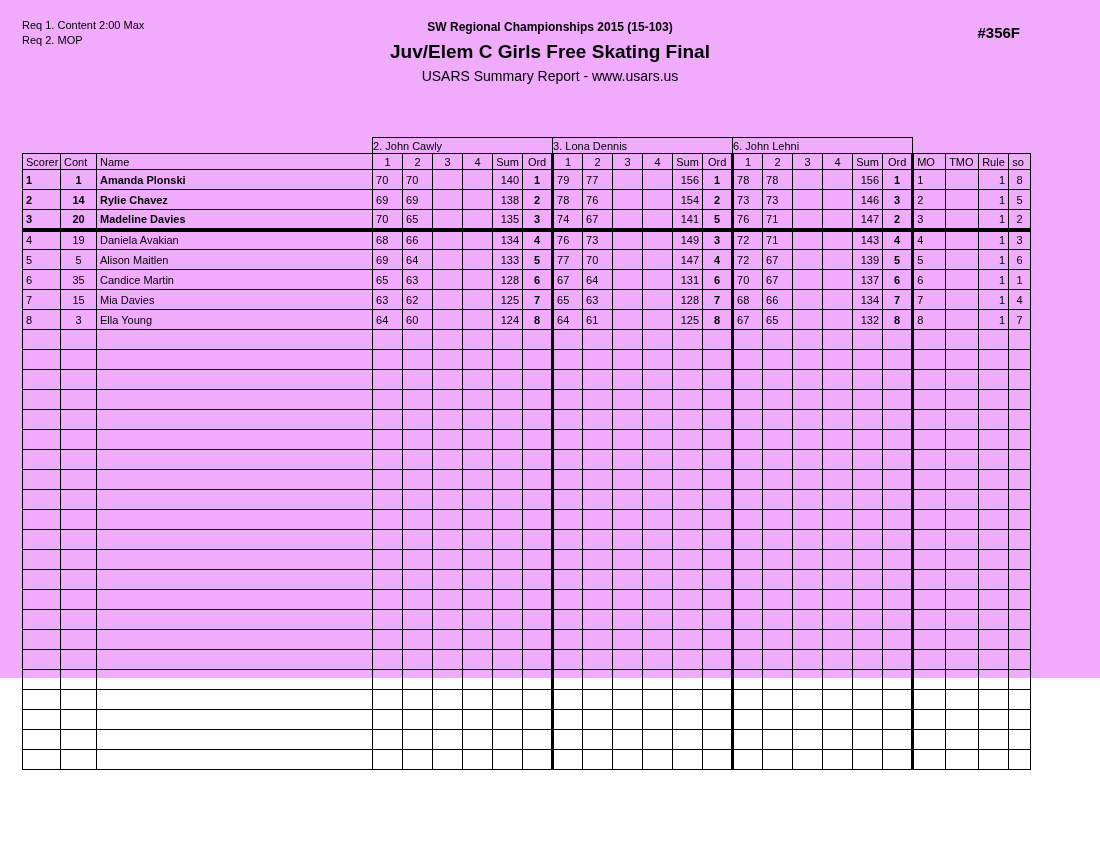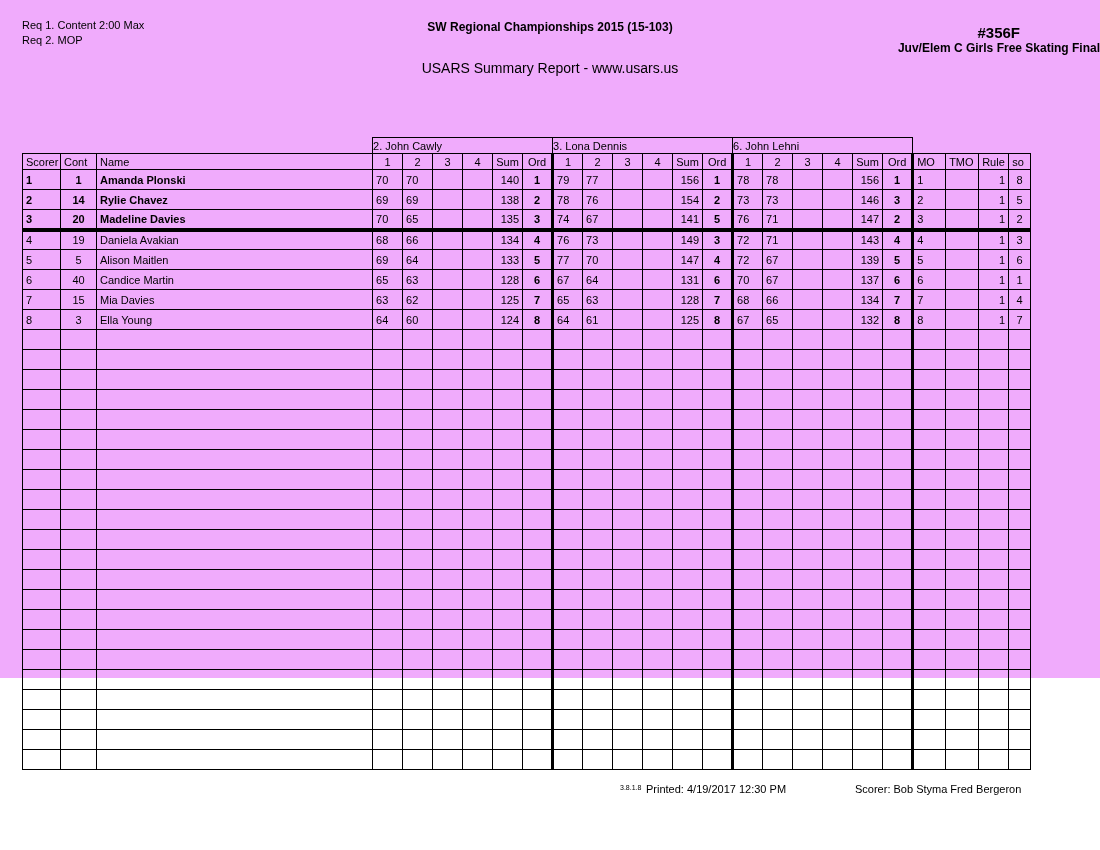--- a/index.html
+++ b/index.html
@@ -4,21 +4,21 @@
 <style>
   * { margin:0; padding:0; box-sizing:border-box; }
   html,body { width:1100px; height:850px; background:#fff; overflow:hidden; }
   body { font-family:"Liberation Sans", sans-serif; color:#000; position:relative; }
   .page { position:absolute; left:0; top:0; width:1100px; height:678px; background:#f0abfc; }
 
   .req-block { position:absolute; left:22px; top:18px; font-size:11px; line-height:15px; }
   .title-block { position:absolute; left:0; top:20px; width:100%; text-align:center; }
   .title   { font-size:12px; font-weight:bold; }
   .venue   { font-size:13px; margin-top:2px; }
-  .event   { font-size:12px; font-weight:bold; margin-top:7px;text-align:right; }
+  .event   { font-size:19px; font-weight:bold; margin-top:7px; }
   .report  { font-size:14px; margin-top:5px; }
   .event-number { position:absolute; right:80px; top:24px; font-size:15px; font-weight:bold; }
 
   table.results { position:absolute; left:22px; top:137px; border-collapse:collapse; table-layout:fixed; width:1008px; }
   .results td, .results th { border:1px solid #000; font-size:11px; font-weight:normal; height:20px; padding:0 3px; overflow:hidden; white-space:nowrap; vertical-align:middle; }
   .results thead td, .results thead th { height:16px; }
   .results .judge-head { text-align:left; padding-left:0; }
   .results .noborder { border:none; }
   .results .thick-r { border-right:3px solid #000; }
   .results tr.rank-sep td { border-bottom:4px solid #000; }
@@ -228,21 +228,21 @@
           <td class="al"></td>
           <td class="ar">139</td>
           <td class="ac bold thick-r">5</td>
           <td class="al">5</td>
           <td class="al"></td>
           <td class="ar">1</td>
           <td class="ac">6</td>
         </tr>
         <tr>
           <td class="al">6</td>
-          <td class="ac">40</td>
+          <td class="ac">35</td>
           <td class="al">Candice Martin</td>
           <td class="al">65</td>
           <td class="al">63</td>
           <td class="al"></td>
           <td class="al"></td>
           <td class="ar">128</td>
           <td class="ac bold thick-r">6</td>
           <td class="al">67</td>
           <td class="al">64</td>
           <td class="al"></td>
@@ -904,19 +904,14 @@
           <td class="al"></td>
           <td class="al thick-r"></td>
           <td class="al"></td>
           <td class="al"></td>
           <td class="al"></td>
           <td class="al"></td>
         </tr>
       </tbody>
   </table>
 
-  <div class="footer">
-    <span class="version">3.8.1.8</span>
-    <span class="printed">Printed:  4/19/2017  12:30 PM</span>
-    <span class="scorer">Scorer:   Bob Styma Fred Bergeron</span>
-  </div>
 
 </div>
 
 </body></html>

